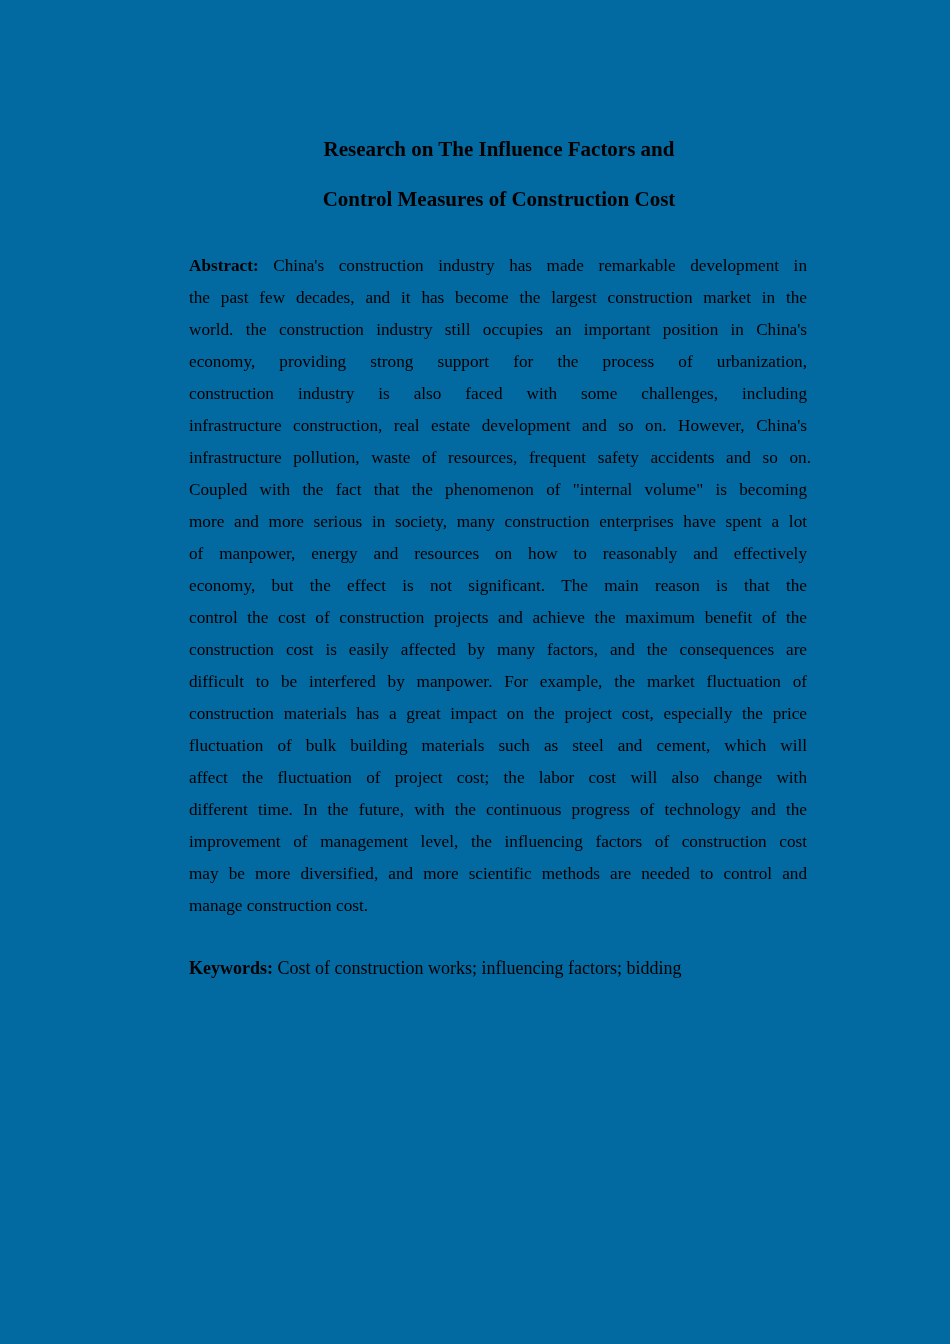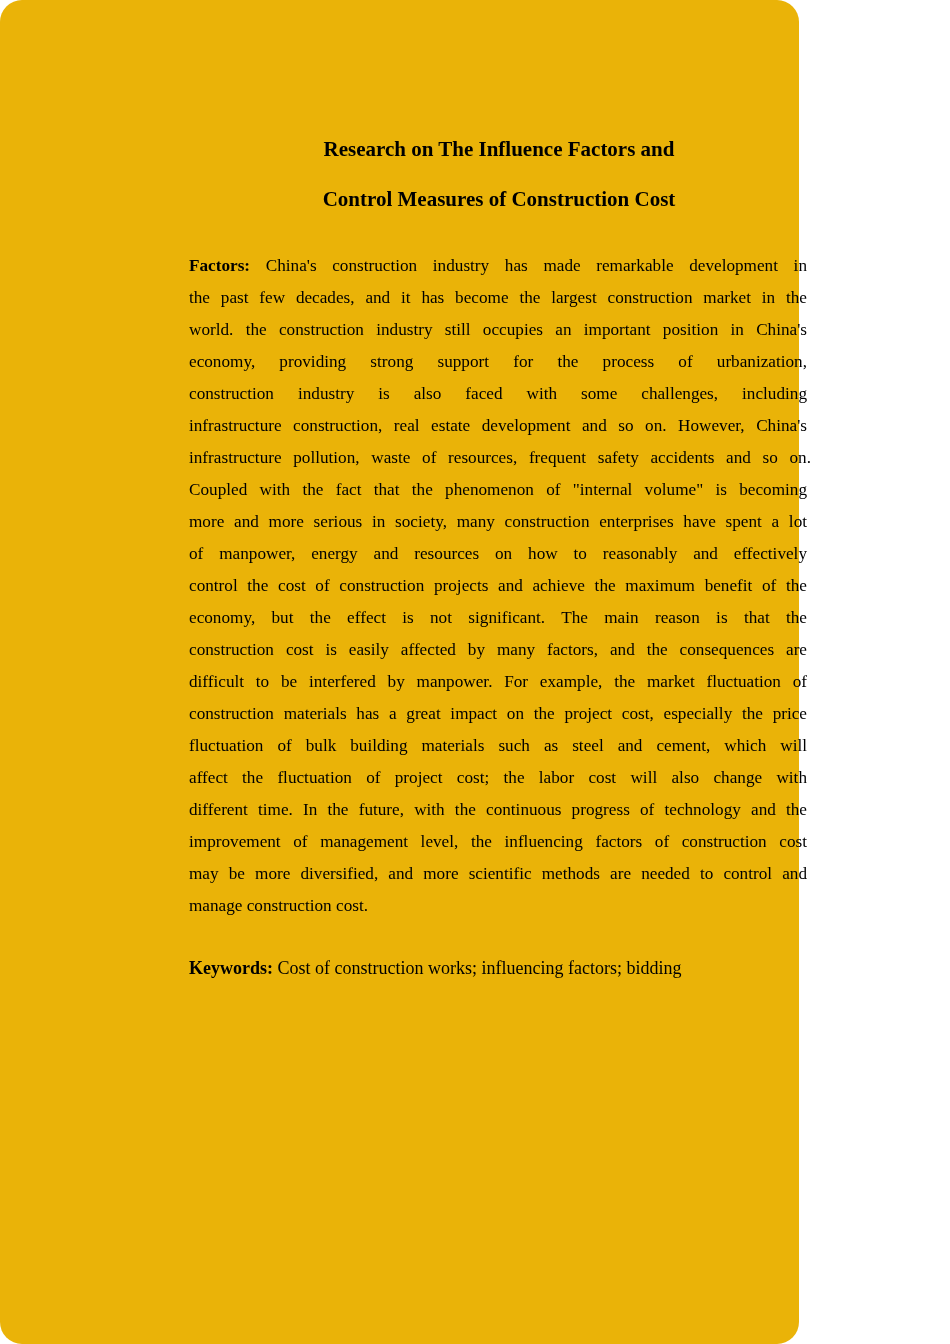--- a/index.html
+++ b/index.html
@@ -12,24 +12,23 @@
       height: 1344px;
       position: relative;
       overflow: hidden;
       font-family: "Liberation Serif", "DejaVu Serif", serif;
       color: #000000;
     }
     .page {
       position: absolute;
       left: 0;
       top: 0;
-      width: 799px;
+      width: 950px;
       height: 1344px;
-      background: #eab308;
-      border-radius: 22px;
+      background: #0369a1;
     }
     .title-block {
       position: absolute;
       left: 0;
       top: 124px;
       width: 998px;
       text-align: center;
     }
     .title-line {
       font-weight: bold;
@@ -75,32 +74,32 @@
 <body>
 
 <div class="page">
 
   <div class="title-block">
     <div class="title-line">Research on The Influence Factors and</div>
     <div class="title-line">Control Measures of Construction Cost</div>
   </div>
 
   <div class="abstract">
-    <div class="line"><span class="label">Factors:</span><span> China's construction industry has made remarkable development in</span></div>
+    <div class="line"><span class="label">Abstract:</span><span> China's construction industry has made remarkable development in</span></div>
     <div class="line">the past few decades, and it has become the largest construction market in the</div>
     <div class="line">world. the construction industry still occupies an important position in China's</div>
     <div class="line">economy, providing strong support for the process of urbanization,</div>
     <div class="line">construction industry is also faced with some challenges, including</div>
     <div class="line">infrastructure construction, real estate development and so on. However, China's</div>
     <div class="line wide">infrastructure pollution, waste of resources, frequent safety accidents and so on.</div>
     <div class="line">Coupled with the fact that the phenomenon of "internal volume" is becoming</div>
     <div class="line">more and more serious in society, many construction enterprises have spent a lot</div>
     <div class="line">of manpower, energy and resources on how to reasonably and effectively</div>
+    <div class="line">economy, but the effect is not significant. The main reason is that the</div>
     <div class="line">control the cost of construction projects and achieve the maximum benefit of the</div>
-    <div class="line">economy, but the effect is not significant. The main reason is that the</div>
     <div class="line">construction cost is easily affected by many factors, and the consequences are</div>
     <div class="line">difficult to be interfered by manpower. For example, the market fluctuation of</div>
     <div class="line">construction materials has a great impact on the project cost, especially the price</div>
     <div class="line">fluctuation of bulk building materials such as steel and cement, which will</div>
     <div class="line">affect the fluctuation of project cost; the labor cost will also change with</div>
     <div class="line">different time. In the future, with the continuous progress of technology and the</div>
     <div class="line">improvement of management level, the influencing factors of construction cost</div>
     <div class="line">may be more diversified, and more scientific methods are needed to control and</div>
     <div class="line last">manage construction cost.</div>
   </div>

